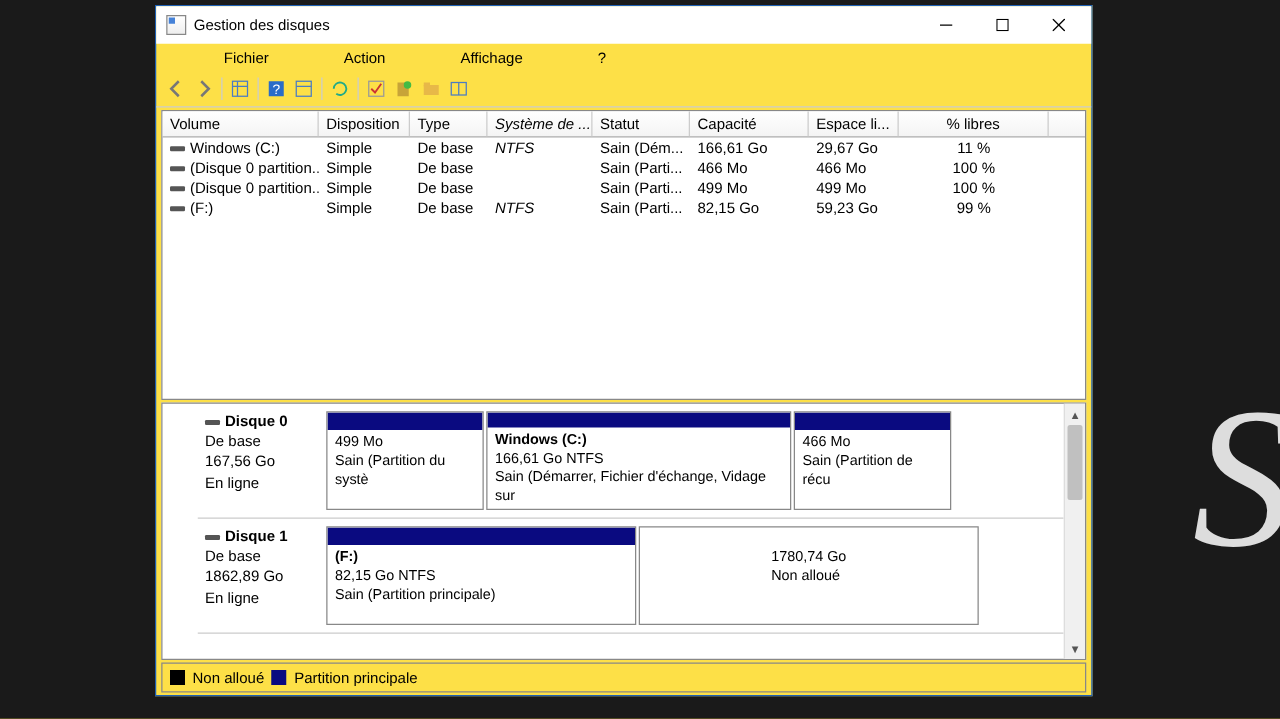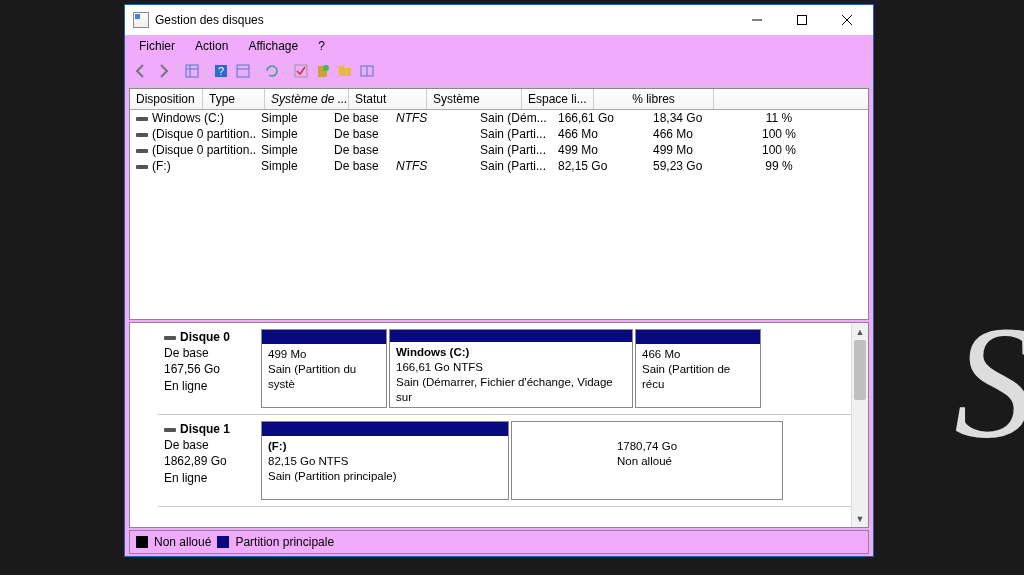--- a/index.html
+++ b/index.html
@@ -22,21 +22,21 @@
     font-family: Georgia, serif;
     letter-spacing: 30px;
     pointer-events: none;
   }
   .window {
     position: absolute;
     left: 124px;
     top: 4px;
     width: 750px;
     height: 553px;
-    background: #f0abfc;
+    background: #fde047;
     border: 1px solid #1e5fb4;
     display: flex;
     flex-direction: column;
   }
   .titlebar {
     height: 30px;
     display: flex;
     align-items: center;
     padding: 0 4px 0 8px;
     background: #fff;
@@ -57,21 +57,21 @@
     font-family: "Segoe UI", sans-serif;
     font-size: 12px;
   }
   .winbtn svg { width: 10px; height: 10px; }
   .menu {
     display: flex;
     padding: 2px 6px 4px;
     gap: 4px;
     font-size: 12px;
   }
-  .menu span { padding: 2px 8px; }
+  .menu span { padding: 2px 8px; margin-left: 40px; }
   .toolbar {
     display: flex;
     align-items: center;
     padding: 2px 6px 4px;
     gap: 2px;
     border-bottom: 1px solid #ccc;
   }
   .tbtn {
     width: 20px; height: 20px;
     border: 1px solid transparent;
@@ -276,37 +276,38 @@
     <div class="tbtn">
         <svg viewBox="0 0 16 16">
           <rect x="2" y="3" width="12" height="10" fill="none" stroke="#4a7cc4"></rect>
           <line x1="8" y1="3" x2="8" y2="13" stroke="#4a7cc4"></line>
         </svg>
       </div>
   </div>
 
   <div class="upper">
     <div class="volhead">
+      <div class="c-vol">Volume</div>
       <div class="c-disp">Disposition</div>
       <div class="c-type">Type</div>
       <div class="c-fs">Système de ...</div>
       <div class="c-stat">Statut</div>
-      <div class="c-cap">Système</div>
+      <div class="c-cap">Capacité</div>
       <div class="c-free">Espace li...</div>
       <div class="c-pct">% libres</div>
     </div>
     <div id="volume-rows">
         <div class="volrow">
           <div class="c-vol"><span class="discicon"></span>Windows (C:)</div>
           <div class="c-disp">Simple</div>
           <div class="c-type">De base</div>
           <div class="c-fs">NTFS</div>
           <div class="c-stat">Sain (Dém...</div>
           <div class="c-cap">166,61 Go</div>
-          <div class="c-free">18,34 Go</div>
+          <div class="c-free">29,67 Go</div>
           <div class="c-pct">11 %</div>
         </div>
         <div class="volrow">
           <div class="c-vol"><span class="discicon"></span>(Disque 0 partition...</div>
           <div class="c-disp">Simple</div>
           <div class="c-type">De base</div>
           <div class="c-fs"></div>
           <div class="c-stat">Sain (Parti...</div>
           <div class="c-cap">466 Mo</div>
           <div class="c-free">466 Mo</div>

